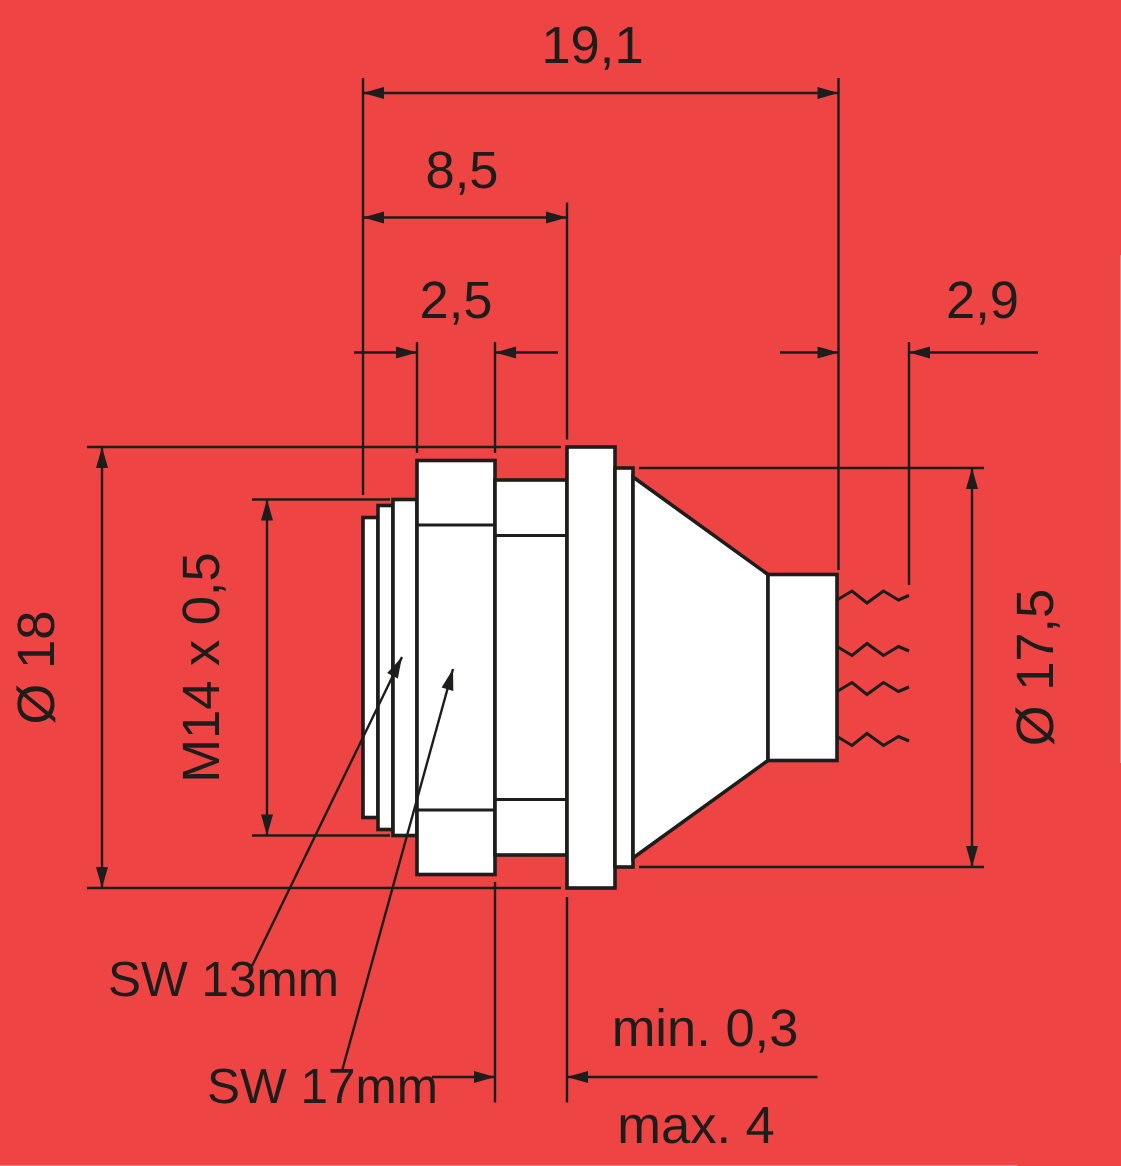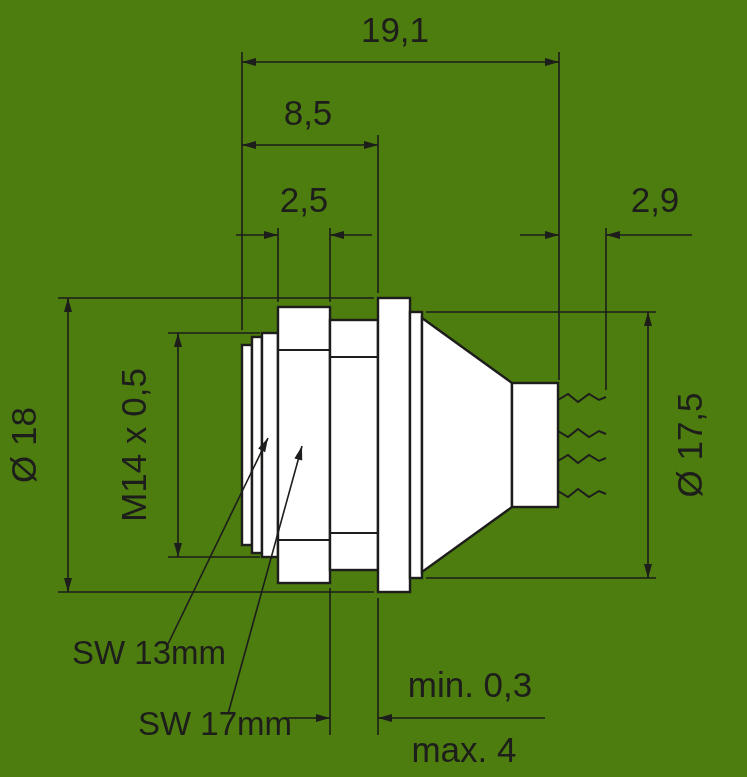--- a/index.html
+++ b/index.html
@@ -7,21 +7,21 @@
     padding: 0;
     background: #ffffff;
     width: 747px;
     height: 777px;
     overflow: hidden;
     font-family: "Liberation Sans", sans-serif;
   }
   .drawing-wrap {
     width: 747px;
     height: 777px;
-    background: #4d7c0f;
+    background: #ef4444;
   }
   svg text {
     font-family: "Liberation Sans", sans-serif;
     fill: #1d1d1b;
   }
   .dim-text   { font-size: 35px; }
   .label-text { font-size: 33px; }
   .part-line  { stroke: #1d1d1b; stroke-width: 2.4; fill: #ffffff; }
   .part-inner { stroke: #1d1d1b; stroke-width: 2;   fill: none; }
   .dim-line   { stroke: #1d1d1b; stroke-width: 1.6; fill: none; }

